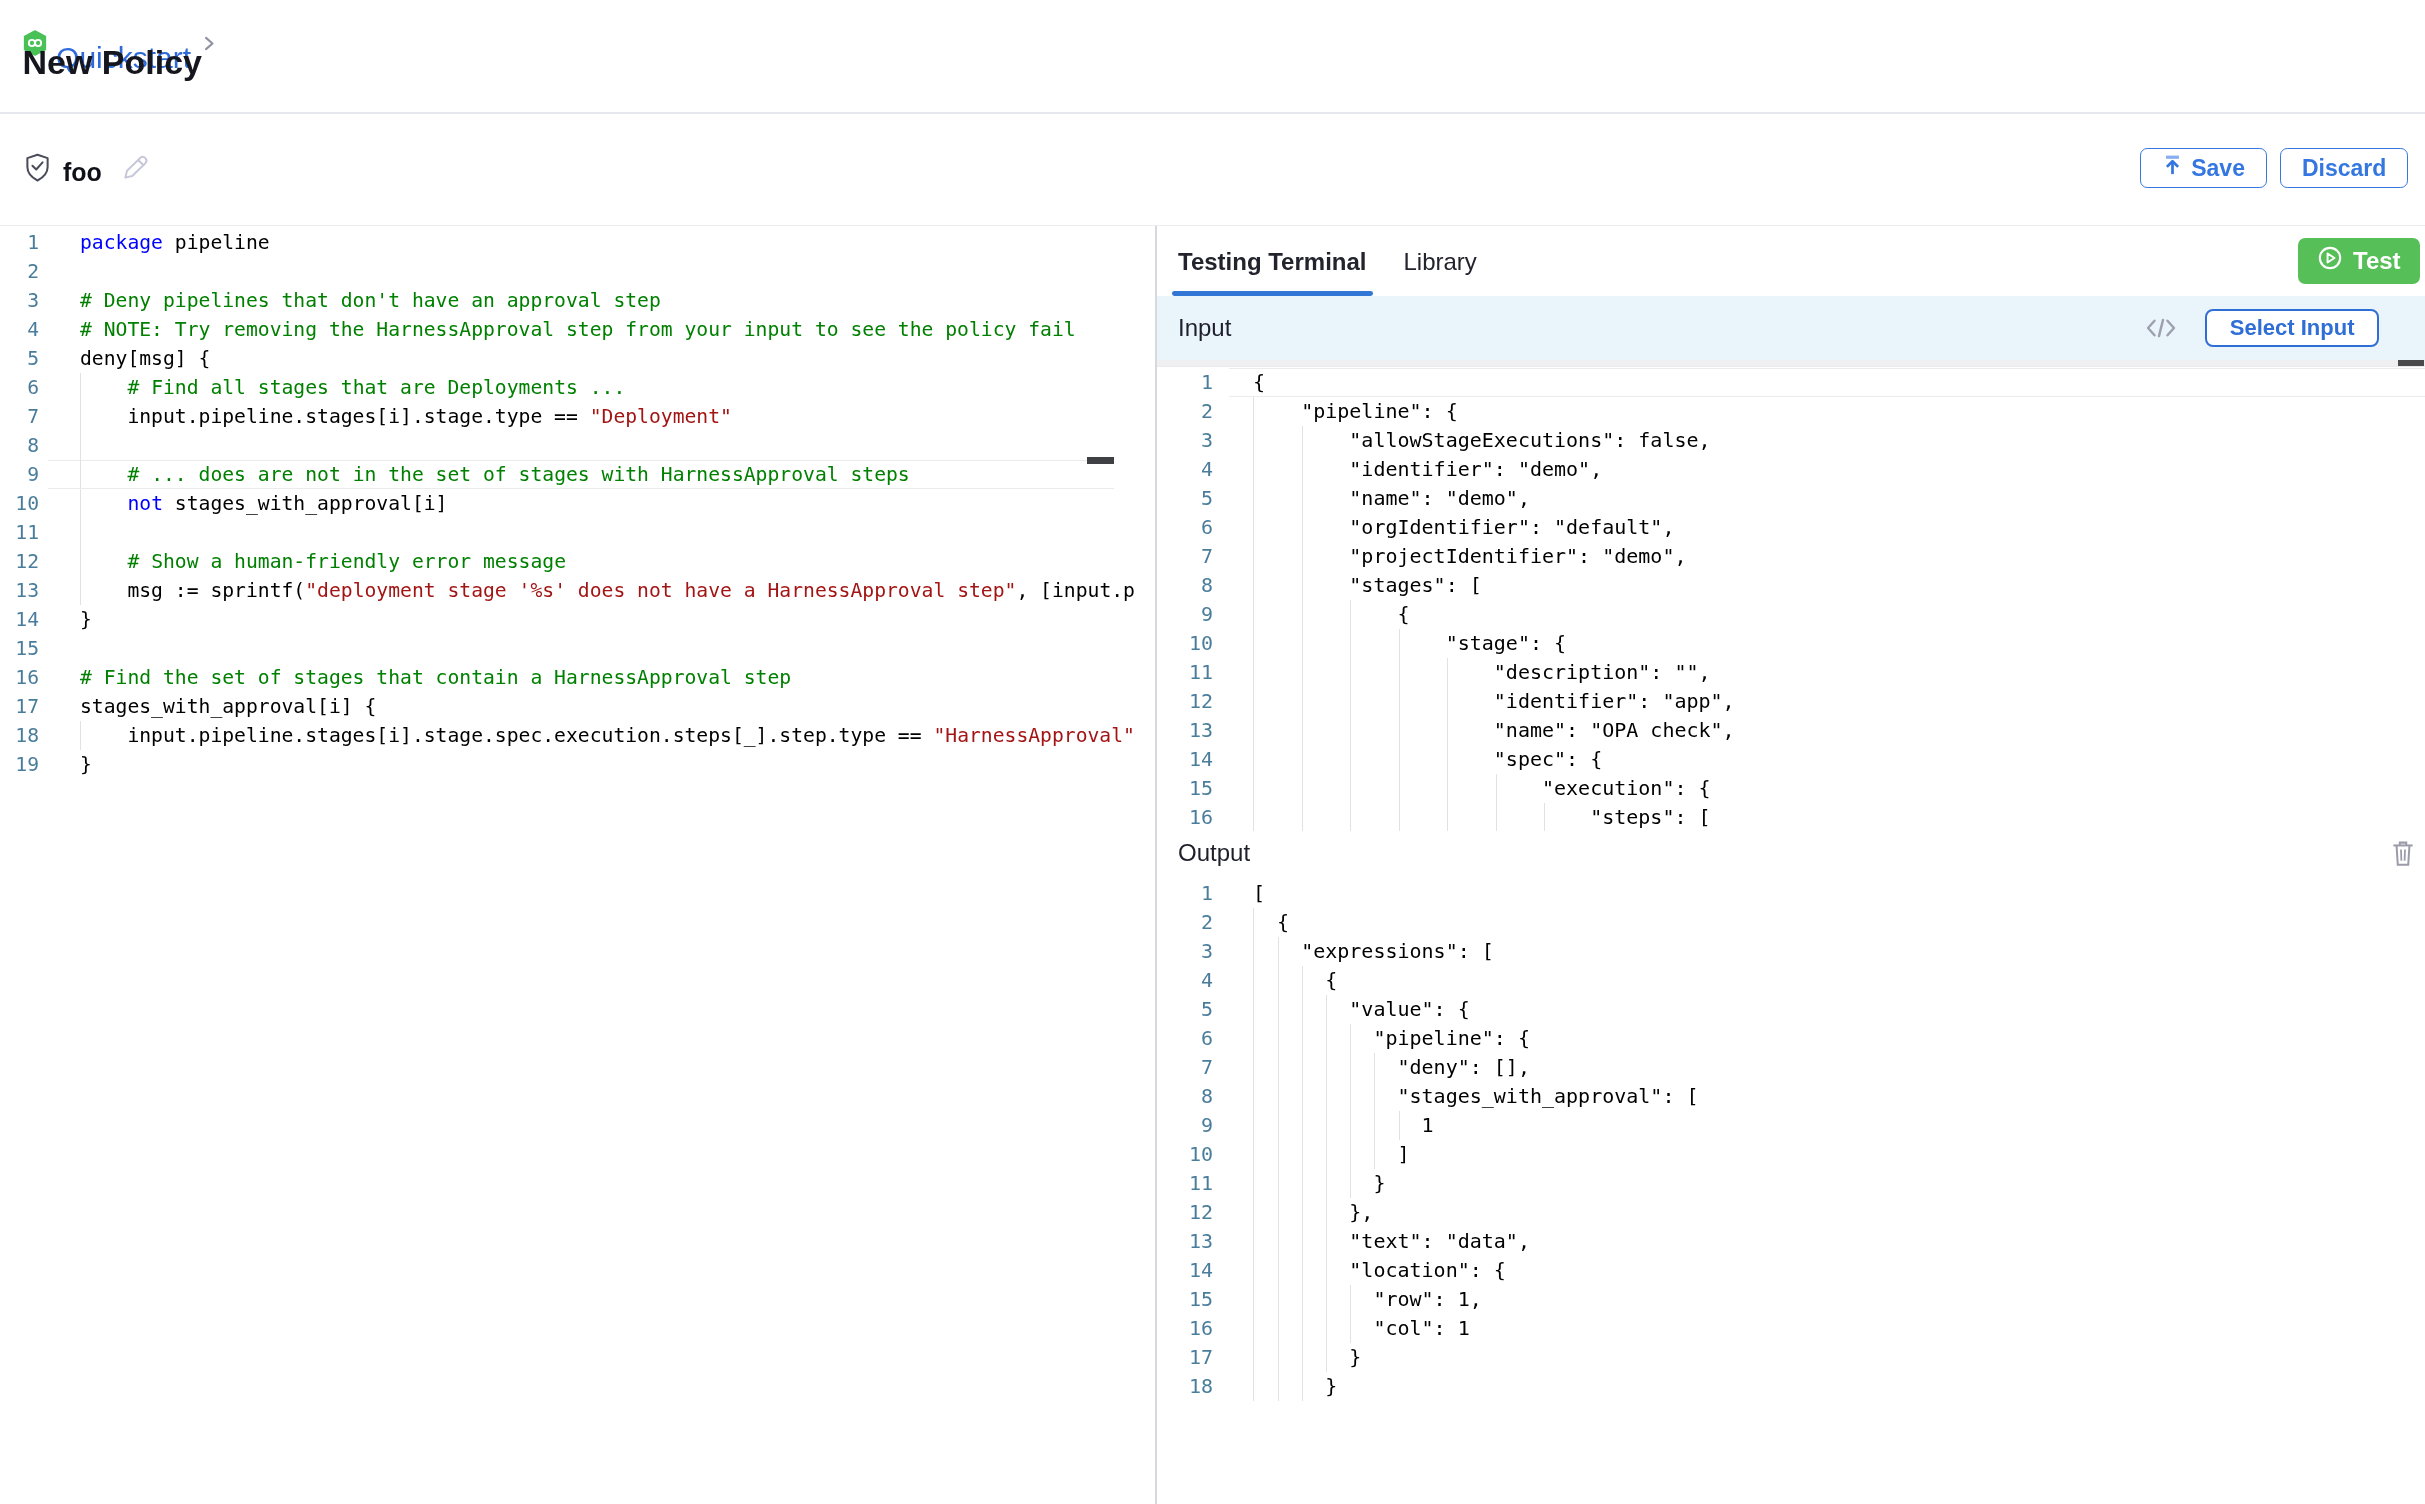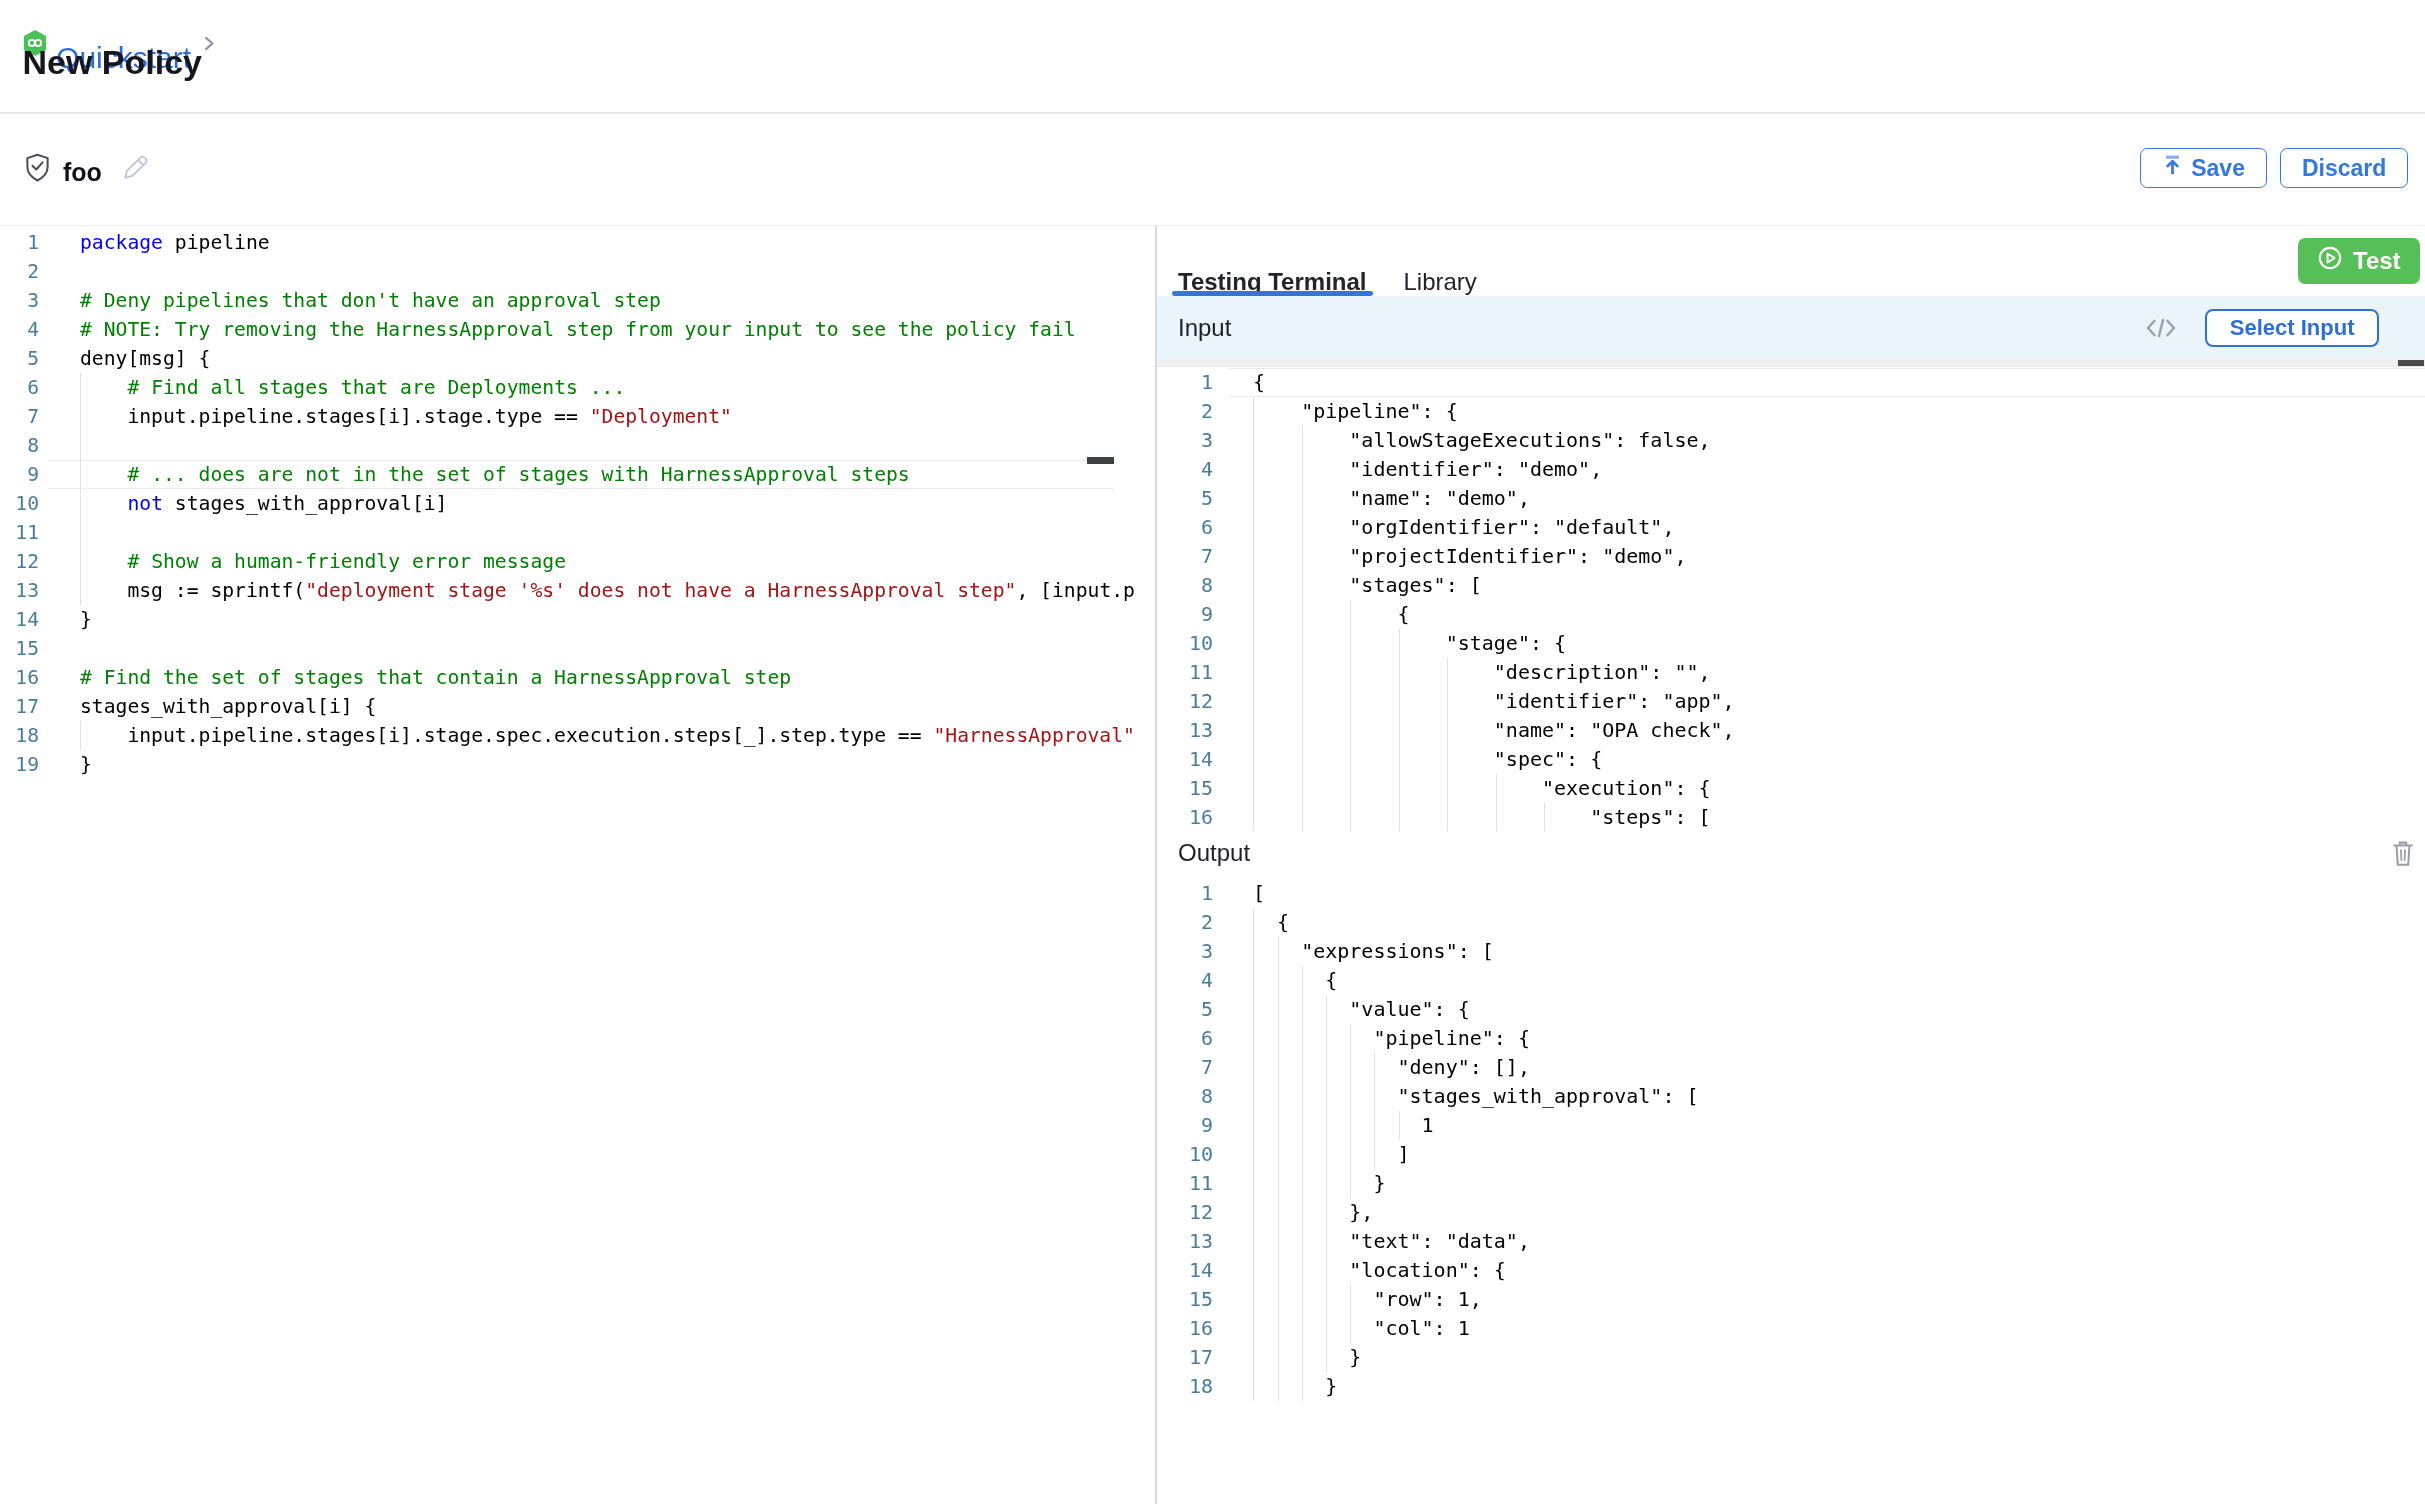--- a/index.html
+++ b/index.html
@@ -228,21 +228,21 @@
           </div>
         </div>
       <span class="ruler-dash"></span>
     </div>
 
     <div class="vdiv"></div>
 
     <div class="right">
 
       <div class="rt-head">
-        <div id="rtabs" style="display:flex;align-items:flex-end;">
+        <div id="rtabs" style="display:flex;">
             <span class="rtab active">Testing Terminal</span>
             <span class="rtab">Library</span>
           </div>
         <button class="test-btn">
           <span>
             <svg width="26" height="26" viewBox="0 0 32 32">
               <circle cx="16" cy="16" r="12.5" fill="none" stroke="#ffffff" stroke-width="2.6"></circle>
               <path d="M13 10.5 L21.5 16 L13 21.5 Z" fill="none" stroke="#ffffff" stroke-width="2.4" stroke-linejoin="round"></path>
             </svg>
           </span>

